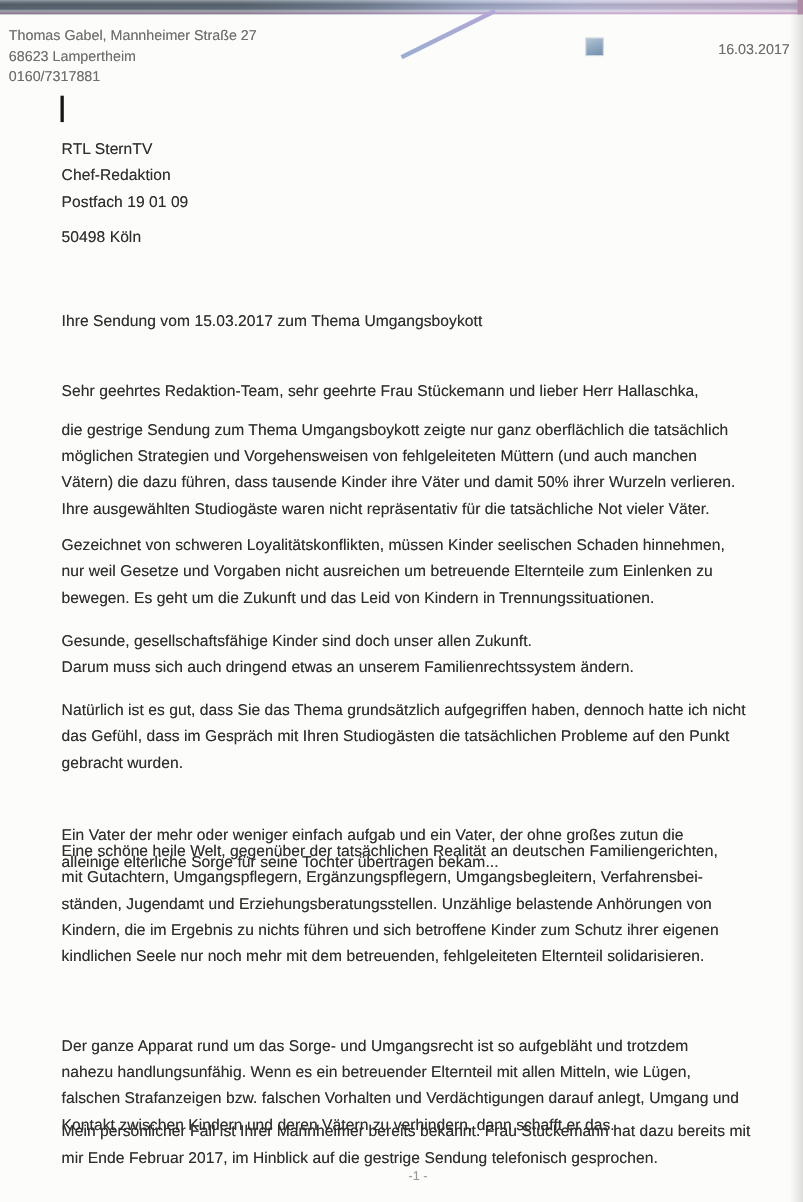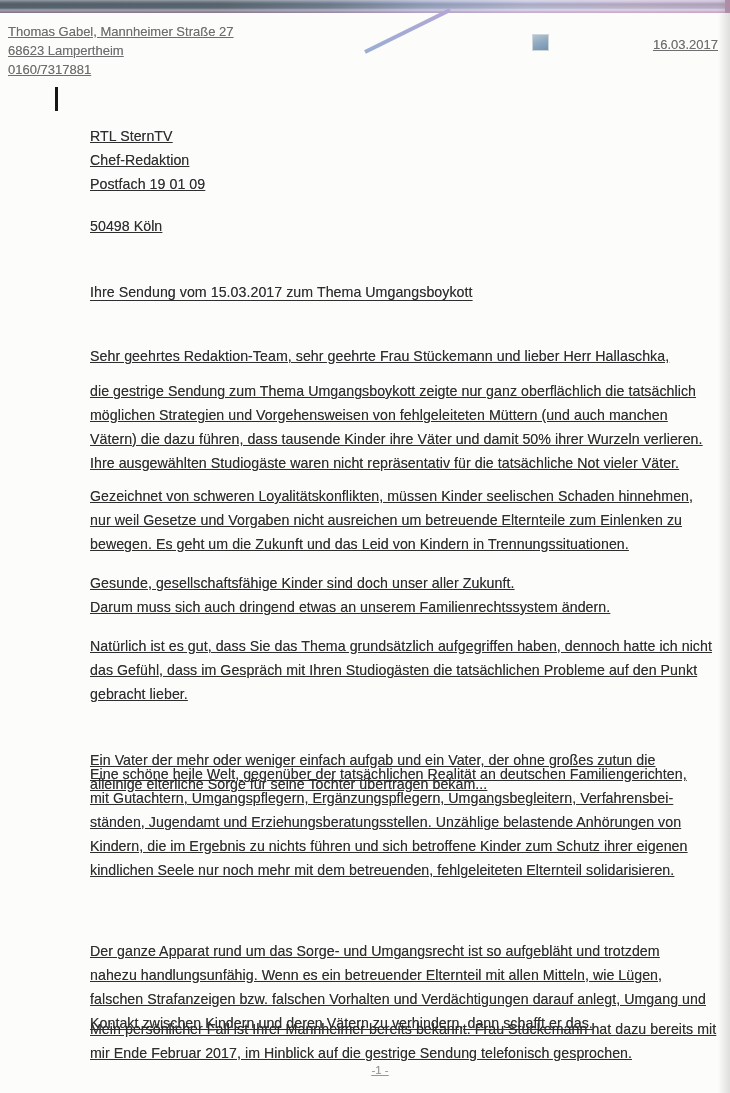--- a/index.html
+++ b/index.html
@@ -3,21 +3,21 @@
 <meta charset="utf-8">
 <style>
   html, body { margin: 0; padding: 0; }
   body {
     width: 730px; height: 1093px;
     background: #fcfcfb;
     font-family: "Liberation Sans", sans-serif;
     position: relative;
     overflow: hidden;
   }
-  .abs { position: absolute; text-decoration: underline; }
+  .abs { position: absolute; }
 
   
   .top-band {
     position: absolute; top: 0; left: 0; width: 730px; height: 13px;
     background: linear-gradient(90deg,
       var(--band-left, #5d6974) 0%, #616d78 30%, #7b879a 45%,
       var(--band-mid, #a4aecb) 58%, #c4c4e0 72%, #ccc0da 86%,
       var(--band-right, #c7b8d2) 100%);
   }
   .top-band::before {
@@ -58,23 +58,22 @@
     background: #161616;
   }
 
   .body-text {
     color: var(--text, #2e2e2e);
     font-size: 14.2px; line-height: 24px;
     white-space: pre;
     letter-spacing: 0.05px;
     text-shadow: 0 0 0.6px rgba(46,46,46,0.55);
     left: 56px;
-    margin-left: 34px;
   }
-  .subject-line { text-decoration: underline; text-decoration-thickness: 1px; text-underline-offset: 3px; text-align: right; }
+  .subject-line { text-decoration-thickness: 1px; text-underline-offset: 3px; text-align: right; }
 
   .page-footer {
     left: 330px; top: 1064px; width: 100px;
     text-align: center;
     color: var(--footer, #979797);
     font-size: 11.5px;
     text-shadow: 0 0 0.5px rgba(151,151,151,0.6);
   }
 
   .edge-shade {
@@ -109,38 +108,38 @@
 0160/7317881</div>
 
   <div class="abs gray-text date-block">16.03.2017</div>
 
   <div class="abs text-cursor"></div>
 
   <div class="abs body-text" style="top:124px">RTL SternTV
 Chef-Redaktion
 Postfach 19 01 09</div>
 
-  <div class="abs body-text" style="top:214px">50498 Köln</div>
+  <div class="abs body-text" style="top:204px">50498 Köln</div>
 
   <div class="abs body-text subject-line" style="top:280px">Ihre Sendung vom 15.03.2017 zum Thema Umgangsboykott</div>
 
   <div class="abs body-text" style="top:344px">Sehr geehrtes Redaktion-Team, sehr geehrte Frau Stückemann und lieber Herr Hallaschka,</div>
 
   <div class="abs body-text" style="top:379px">die gestrige Sendung zum Thema Umgangsboykott zeigte nur ganz oberflächlich die tatsächlich
 möglichen Strategien und Vorgehensweisen von fehlgeleiteten Müttern (und auch manchen
 Vätern) die dazu führen, dass tausende Kinder ihre Väter und damit 50% ihrer Wurzeln verlieren.
 Ihre ausgewählten Studiogäste waren nicht repräsentativ für die tatsächliche Not vieler Väter.</div>
   <div class="abs body-text" style="top:484px">Gezeichnet von schweren Loyalitätskonflikten, müssen Kinder seelischen Schaden hinnehmen,
 nur weil Gesetze und Vorgaben nicht ausreichen um betreuende Elternteile zum Einlenken zu
 bewegen. Es geht um die Zukunft und das Leid von Kindern in Trennungssituationen.</div>
-  <div class="abs body-text" style="top:571px">Gesunde, gesellschaftsfähige Kinder sind doch unser aller Zukunft.
+  <div class="abs body-text" style="top:571px">Gesunde, gesellschaftsfähige Kinder sind doch unser allen Zukunft.
 Darum muss sich auch dringend etwas an unserem Familienrechtssystem ändern.</div>
   <div class="abs body-text" style="top:634px">Natürlich ist es gut, dass Sie das Thema grundsätzlich aufgegriffen haben, dennoch hatte ich nicht
 das Gefühl, dass im Gespräch mit Ihren Studiogästen die tatsächlichen Probleme auf den Punkt
-gebracht lieber.</div>
+gebracht wurden.</div>
   <div class="abs body-text" style="top:748px">Ein Vater der mehr oder weniger einfach aufgab und ein Vater, der ohne großes zutun die
 alleinige elterliche Sorge für seine Tochter übertragen bekam...</div>
   <div class="abs body-text" style="top:762px">Eine schöne heile Welt, gegenüber der tatsächlichen Realität an deutschen Familiengerichten,
 mit Gutachtern, Umgangspflegern, Ergänzungspflegern, Umgangsbegleitern, Verfahrensbei-
 ständen, Jugendamt und Erziehungsberatungsstellen. Unzählige belastende Anhörungen von
 Kindern, die im Ergebnis zu nichts führen und sich betroffene Kinder zum Schutz ihrer eigenen
 kindlichen Seele nur noch mehr mit dem betreuenden, fehlgeleiteten Elternteil solidarisieren.</div>
   <div class="abs body-text" style="top:939px">Der ganze Apparat rund um das Sorge- und Umgangsrecht ist so aufgebläht und trotzdem
 nahezu handlungsunfähig. Wenn es ein betreuender Elternteil mit allen Mitteln, wie Lügen,
 falschen Strafanzeigen bzw. falschen Vorhalten und Verdächtigungen darauf anlegt, Umgang und

